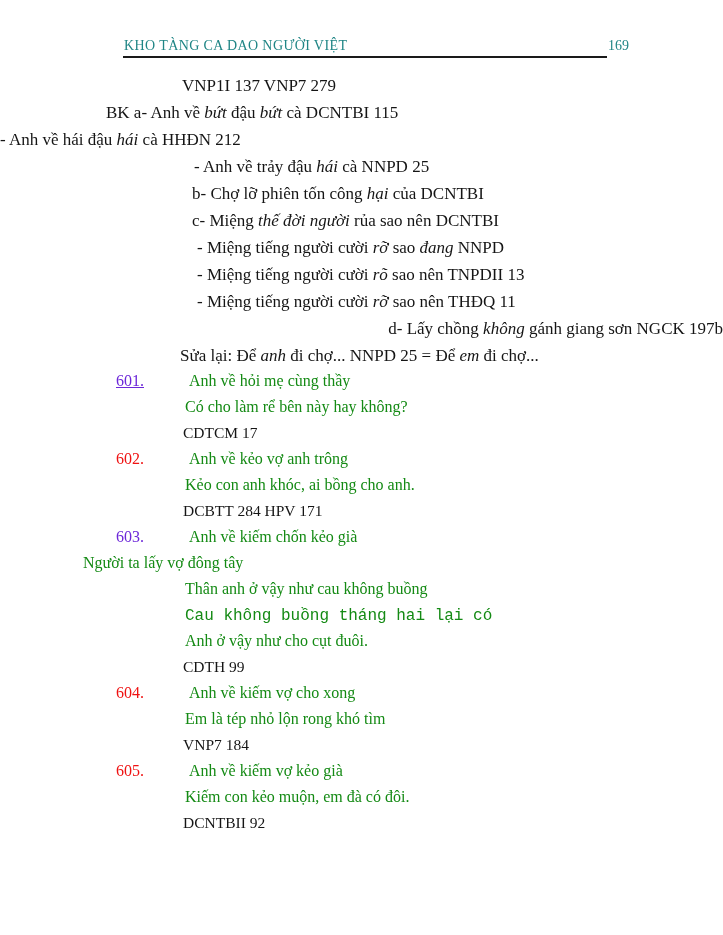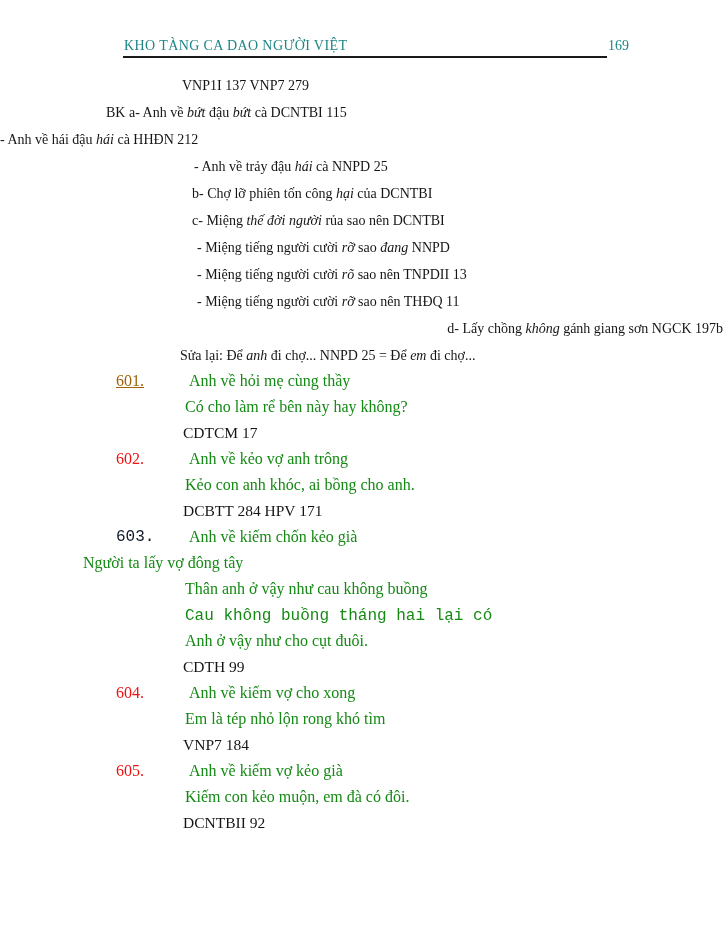--- a/index.html
+++ b/index.html
@@ -40,21 +40,21 @@
   
   .bk-section {
     position: absolute;
     left: 0;
     top: 72px;
     width: 723px;
   }
   .bk-line {
     height: 27px;
     line-height: 27px;
-    font-size: 14px;
+    font-size: 17px;
     color: #151515;
     white-space: nowrap;
   }
   .bk-line .it { font-style: italic; }
   
   .entries-section {
     position: absolute;
     left: 0;
     top: 368px;
     width: 723px;
@@ -91,27 +91,27 @@
       <div class="bk-line" style="padding-left: 192px;"><span class="">b- Chợ lỡ phiên tốn công </span><span class="it">hại</span><span class=""> của DCNTBI</span></div>
       <div class="bk-line" style="padding-left: 192px;"><span class="">c- Miệng </span><span class="it">thế đời người</span><span class=""> rủa sao nên DCNTBI</span></div>
       <div class="bk-line" style="padding-left: 197px;"><span class="">- Miệng tiếng người cười </span><span class="it">rỡ</span><span class=""> sao </span><span class="it">đang</span><span class=""> NNPD</span></div>
       <div class="bk-line" style="padding-left: 197px;"><span class="">- Miệng tiếng người cười </span><span class="it">rõ</span><span class=""> sao nên TNPDII 13</span></div>
       <div class="bk-line" style="padding-left: 197px;"><span class="">- Miệng tiếng người cười </span><span class="it">rỡ</span><span class=""> sao nên THĐQ 11</span></div>
       <div class="bk-line" style="padding-left: 194px; text-align: right;"><span class="">d- Lấy chồng </span><span class="it">không</span><span class=""> gánh giang sơn NGCK 197b</span></div>
       <div class="bk-line" style="padding-left: 180px;"><span class="">Sửa lại: Để </span><span class="it">anh</span><span class=""> đi chợ... NNPD 25 = Để </span><span class="it">em</span><span class=""> đi chợ...</span></div>
     </div>
 
   <div class="entries-section" id="entries-section">
-      <div class="entry-row"><span class="entry-number" style="color: #a16207; text-decoration: underline;">601.</span><span class="verse-text" style="margin-left: 189px; display: inline-block; color: rgb(20, 138, 20);">Anh về hỏi mẹ cùng thầy</span></div>
+      <div class="entry-row"><span class="entry-number" style="color: #6d28d9; text-decoration: underline;">601.</span><span class="verse-text" style="margin-left: 189px; display: inline-block; color: rgb(20, 138, 20);">Anh về hỏi mẹ cùng thầy</span></div>
       <div class="entry-row"><span class="verse-text" style="margin-left: 185px; display: inline-block; color: rgb(20, 138, 20);">Có cho làm rể bên này hay không?</span></div>
       <div class="entry-row"><span class="ref-text" style="margin-left: 183px; display: inline-block; color: rgb(21, 21, 21);">CDTCM 17</span></div>
       <div class="entry-row"><span class="entry-number" style="color: rgb(239, 18, 18);">602.</span><span class="verse-text" style="margin-left: 189px; display: inline-block; color: rgb(20, 138, 20);">Anh về kẻo vợ anh trông</span></div>
       <div class="entry-row"><span class="verse-text" style="margin-left: 185px; display: inline-block; color: rgb(20, 138, 20);">Kẻo con anh khóc, ai bồng cho anh.</span></div>
       <div class="entry-row"><span class="ref-text" style="margin-left: 183px; display: inline-block; color: rgb(21, 21, 21);">DCBTT 284 HPV 171</span></div>
-      <div class="entry-row"><span class="entry-number" style="color: #0f172a; font-family: Liberation Mono, monospace;">603.</span><span class="verse-text" style="margin-left: 189px; display: inline-block; color: rgb(20, 138, 20);">Anh về kiếm chốn kẻo già</span></div>
+      <div class="entry-row"><span class="entry-number" style="color: #6d28d9;">603.</span><span class="verse-text" style="margin-left: 189px; display: inline-block; color: rgb(20, 138, 20);">Anh về kiếm chốn kẻo già</span></div>
       <div class="entry-row"><span class="verse-text" style="margin-left: 83px; display: inline-block; color: rgb(20, 138, 20);">Người ta lấy vợ đông tây</span></div>
       <div class="entry-row"><span class="verse-text" style="margin-left: 185px; display: inline-block; color: rgb(20, 138, 20);">Thân anh ở vậy như cau không buồng</span></div>
       <div class="entry-row"><span class="verse-text" style="margin-left: 185px; display: inline-block; color: rgb(20, 138, 20); font-family: Liberation Mono, monospace;">Cau không buồng tháng hai lại có</span></div>
       <div class="entry-row"><span class="verse-text" style="margin-left: 185px; display: inline-block; color: rgb(20, 138, 20);">Anh ở vậy như cho cụt đuôi.</span></div>
       <div class="entry-row"><span class="ref-text" style="margin-left: 183px; display: inline-block; color: rgb(21, 21, 21);">CDTH 99</span></div>
       <div class="entry-row"><span class="entry-number" style="color: rgb(239, 18, 18);">604.</span><span class="verse-text" style="margin-left: 189px; display: inline-block; color: rgb(20, 138, 20);">Anh về kiếm vợ cho xong</span></div>
       <div class="entry-row"><span class="verse-text" style="margin-left: 185px; display: inline-block; color: rgb(20, 138, 20);">Em là tép nhỏ lộn rong khó tìm</span></div>
       <div class="entry-row"><span class="ref-text" style="margin-left: 183px; display: inline-block; color: rgb(21, 21, 21);">VNP7 184</span></div>
       <div class="entry-row"><span class="entry-number" style="color: rgb(239, 18, 18);">605.</span><span class="verse-text" style="margin-left: 189px; display: inline-block; color: rgb(20, 138, 20);">Anh về kiếm vợ kẻo già</span></div>
       <div class="entry-row"><span class="verse-text" style="margin-left: 185px; display: inline-block; color: rgb(20, 138, 20);">Kiếm con kẻo muộn, em đà có đôi.</span></div>

